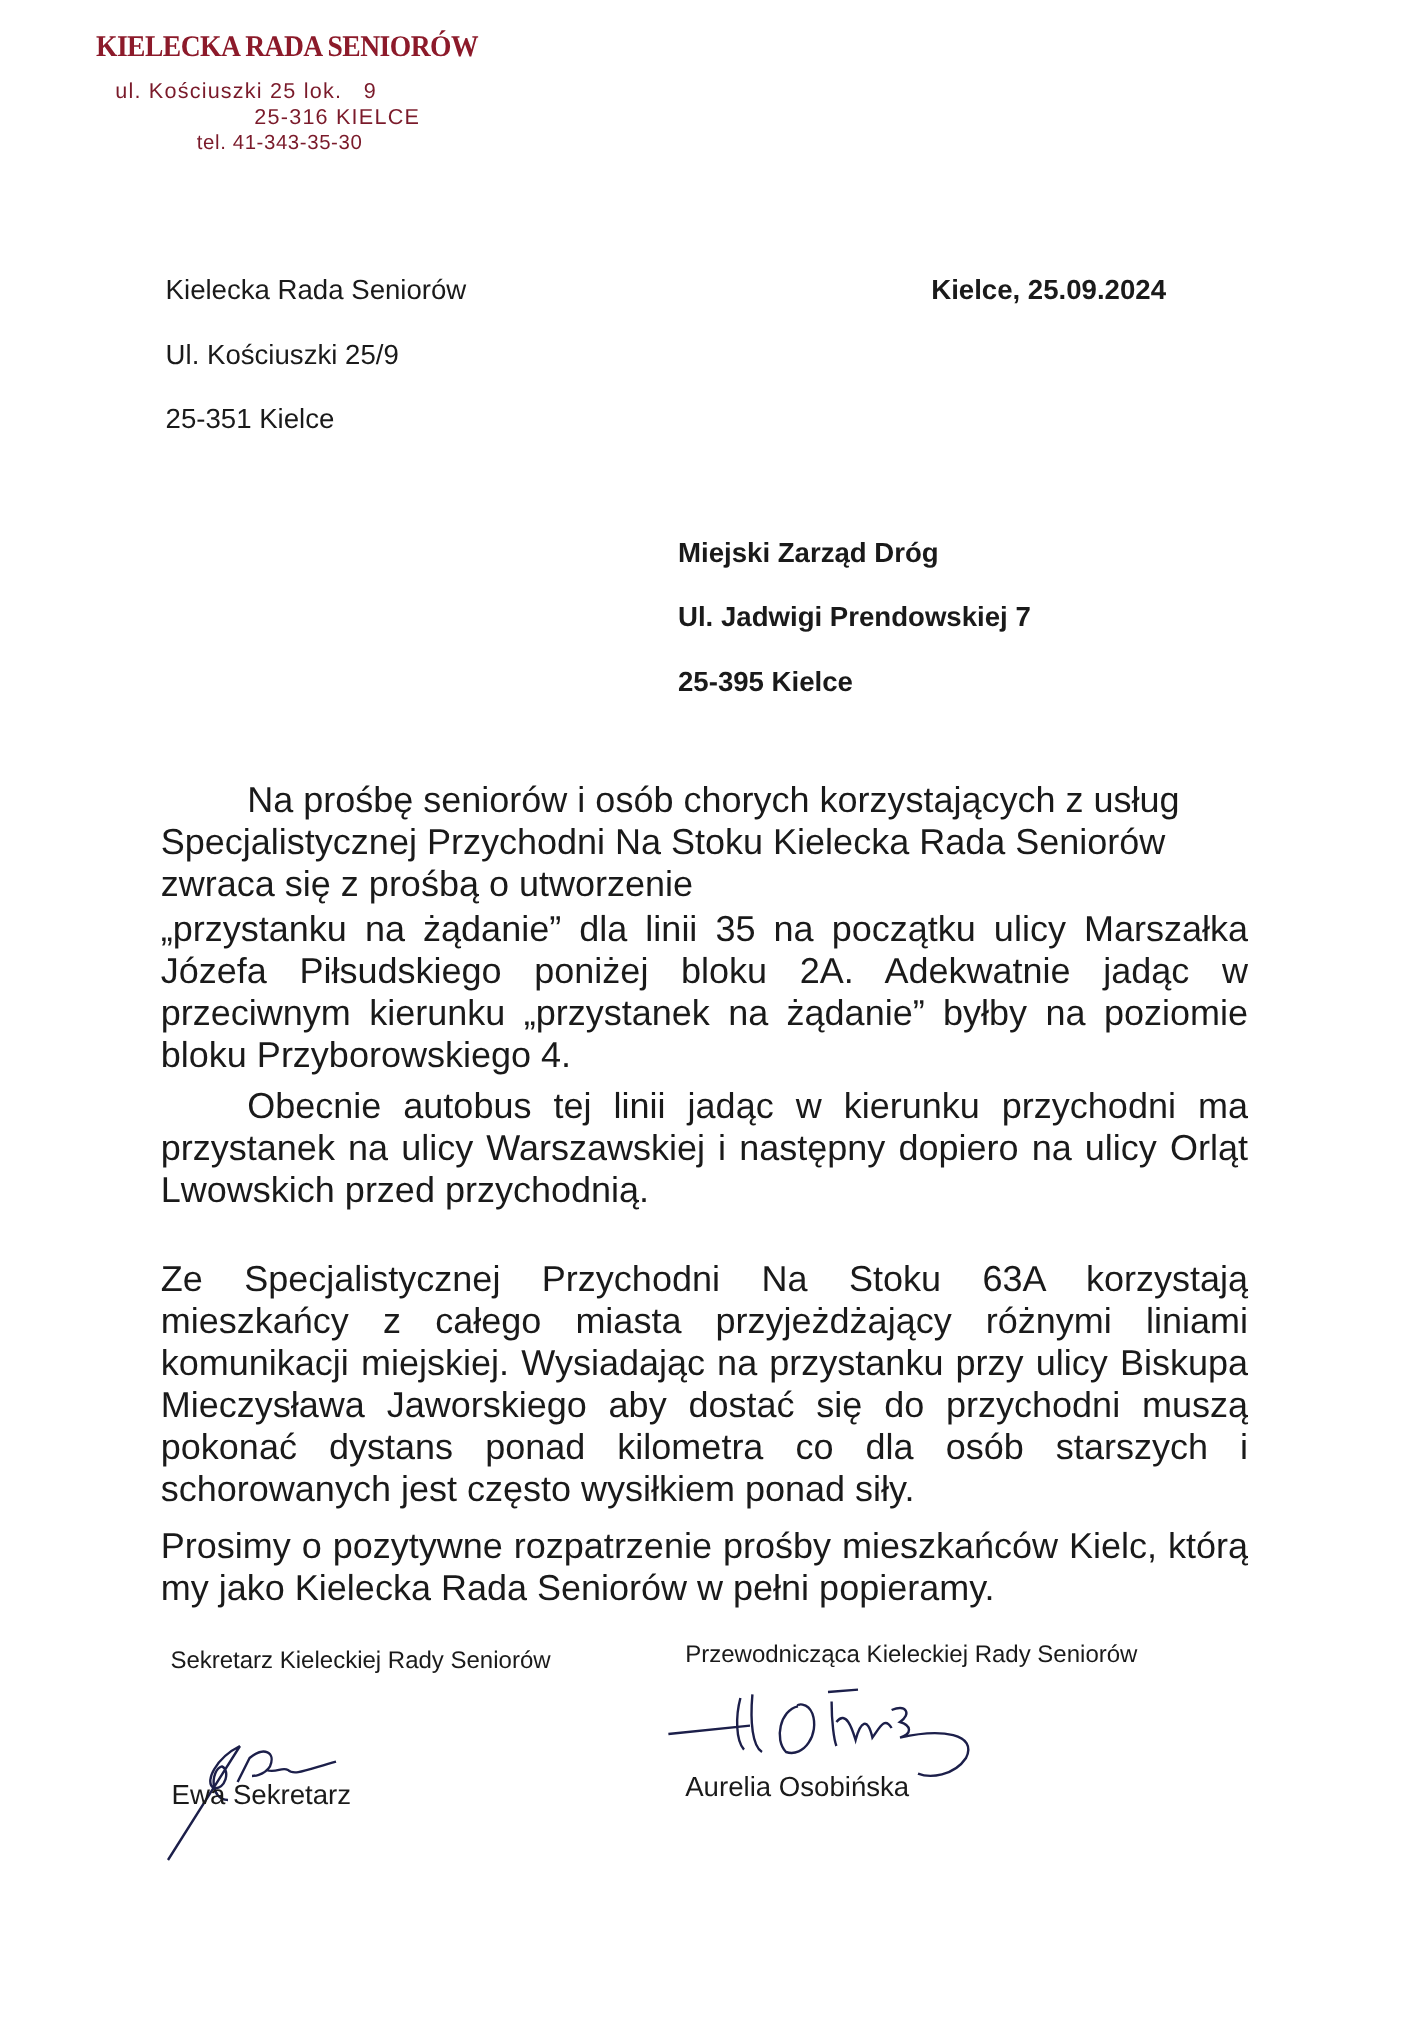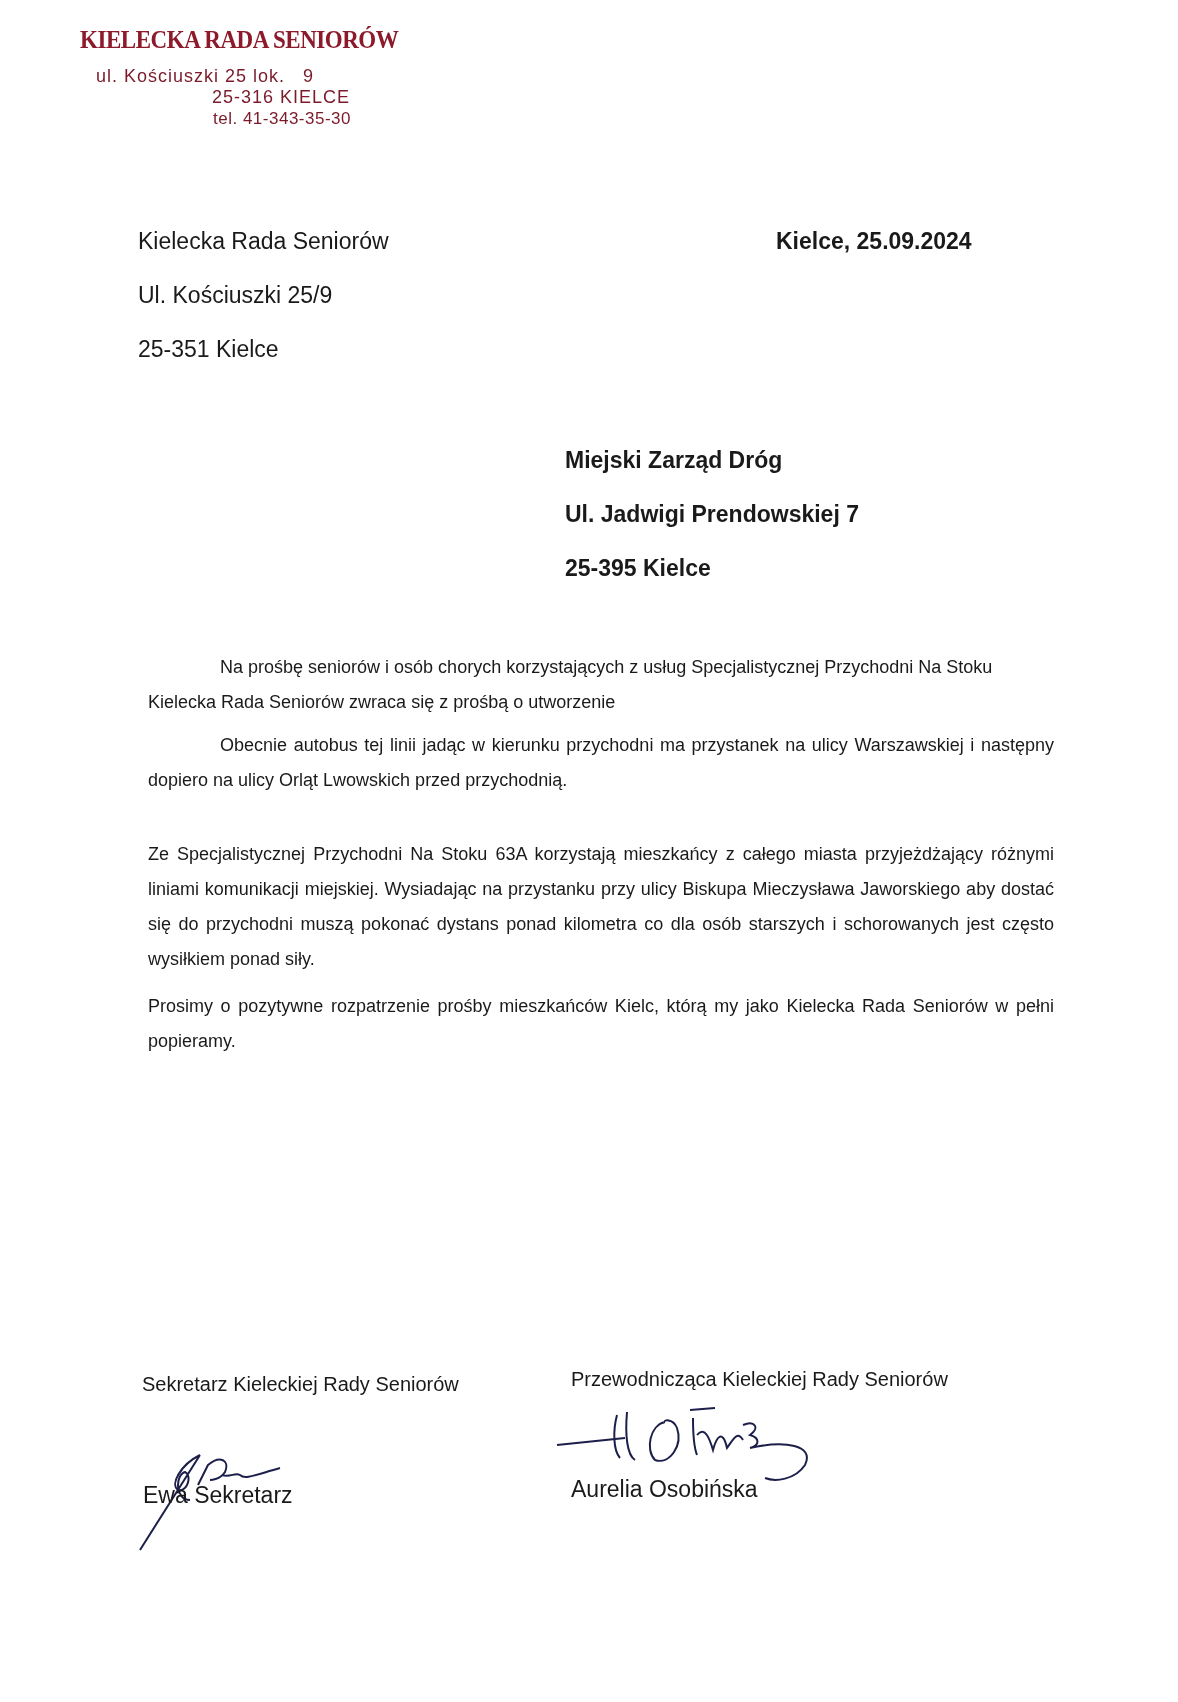--- a/index.html
+++ b/index.html
@@ -10,27 +10,27 @@
     }
     .stamp { position: absolute; left: 80px; top: 26px; width: 320px; text-align: center; }
     .stamp-title {
       font-family: "Liberation Serif", "DejaVu Serif", serif;
       font-weight: bold; font-size: 25px; color: #8c1a2a; letter-spacing: -0.5px;
       transform: scaleX(0.92); transform-origin: left center; text-align: left; white-space: nowrap;
     }
     .stamp-line { font-size: 18px; color: #7a1a2a; line-height: 21px; letter-spacing: 1px; }
     .stamp-line.l1 { text-align: left; padding-left: 16px; margin-top: 12px; }
     .stamp-line.l2 { text-align: center; padding-left: 82px; }
-    .stamp-line.l3 { text-align: center; padding-left: 84px; font-size: 17px; letter-spacing: 0.5px; }
+    .stamp-line.l3 { text-align: left; padding-left: 84px; font-size: 17px; letter-spacing: 0.5px; }
 
     .abs { position: absolute; font-size: 23px; white-space: nowrap; }
     .sender div { height: 54px; line-height: 54px; }
     .recipient div { height: 54px; line-height: 54px; }
 
-    .body { position: absolute; left: 148px; top: 650px; width: 906px; font-size: 18px; line-height: 35px; }
+    .body { position: absolute; left: 134px; top: 650px; width: 906px; font-size: 30px; line-height: 35px; }
     .para { text-align: justify; margin: 0 0 8px 0; }
     .para.indent { text-indent: 72px; }
     .para.p1 { text-align: left; margin-bottom: 2px; }
     .para.p2 { text-align-last: left; }
     .para.p3 { margin-top: 8px; margin-bottom: 12px; }
     .para.p4 { margin-bottom: 12px; margin-top: 39px; }
 
     .sig-block { position: absolute; font-size: 20px; white-space: nowrap; }
     .sig-name { position: absolute; font-size: 23px; white-space: nowrap; }
     svg.signature { position: absolute; overflow: visible; }
@@ -54,20 +54,21 @@
 <div class="abs" style="left:776px; top:214px; line-height:54px;font-weight:bold;">Kielce, 25.09.2024</div>
 
 <div class="abs recipient" style="left:565px; top:433px;font-weight:bold;">
   <div>Miejski Zarząd Dróg</div>
   <div>Ul. Jadwigi Prendowskiej 7</div>
   <div>25-395 Kielce</div>
 </div>
 
 <div class="body">
   <p class="para indent p1">Na prośbę seniorów i osób chorych korzystających z usług Specjalistycznej Przychodni Na Stoku Kielecka Rada Seniorów zwraca się z prośbą o utworzenie</p>
+  <p class="para p2">„przystanku na żądanie” dla linii 35 na początku ulicy Marszałka Józefa Piłsudskiego poniżej bloku 2A. Adekwatnie jadąc w przeciwnym kierunku „przystanek na żądanie” byłby na poziomie bloku Przyborowskiego 4.</p>
   <p class="para indent p3">Obecnie autobus tej linii jadąc w kierunku przychodni ma przystanek na ulicy Warszawskiej i następny dopiero na ulicy Orląt Lwowskich przed przychodnią.</p>
   <p class="para p4">Ze Specjalistycznej Przychodni Na Stoku 63A korzystają mieszkańcy z całego miasta przyjeżdżający różnymi liniami komunikacji miejskiej. Wysiadając na przystanku przy ulicy Biskupa Mieczysława Jaworskiego aby dostać się do przychodni muszą pokonać dystans ponad kilometra co dla osób starszych i schorowanych jest często wysiłkiem ponad siły.</p>
   <p class="para">Prosimy o pozytywne rozpatrzenie prośby mieszkańców Kielc, którą my jako Kielecka Rada Seniorów w pełni popieramy.</p>
 </div>
 
 <div class="sig-block" style="left:142px; top:1373px;">Sekretarz Kieleckiej Rady Seniorów</div>
 <svg class="signature" style="left:130px; top:1430px;" width="180" height="130" viewBox="0 0 180 130">
   <path d="M10 120 L70 25 M70 25 C50 35 40 55 48 60 C58 62 62 45 55 42 C45 45 45 70 60 70" fill="none" stroke="#1c1f4a" stroke-width="2"></path>
   <path d="M68 55 L78 35 C90 25 100 30 95 42 C90 50 80 50 80 50 M92 45 C100 48 105 42 110 45 C115 50 125 45 150 38" fill="none" stroke="#1c1f4a" stroke-width="2"></path>
 </svg>

